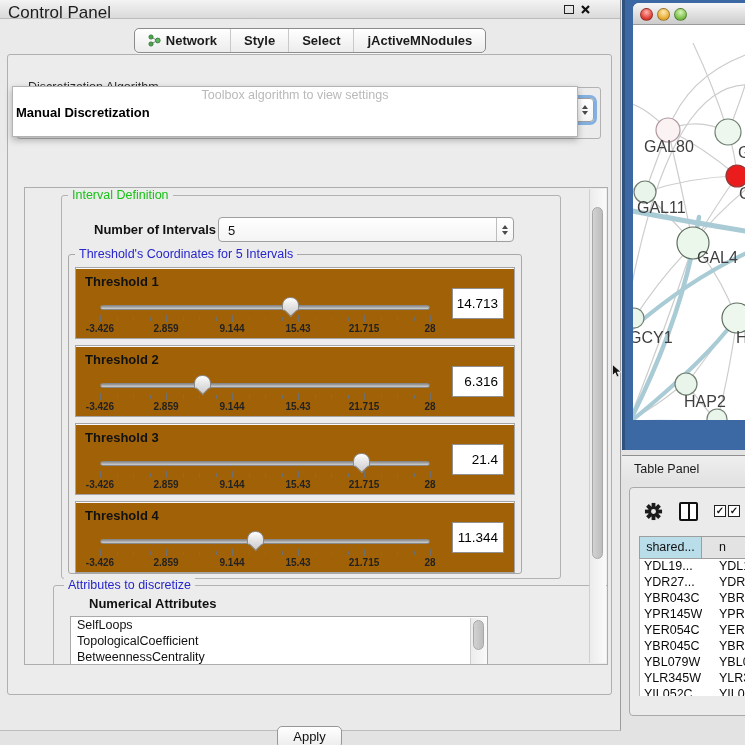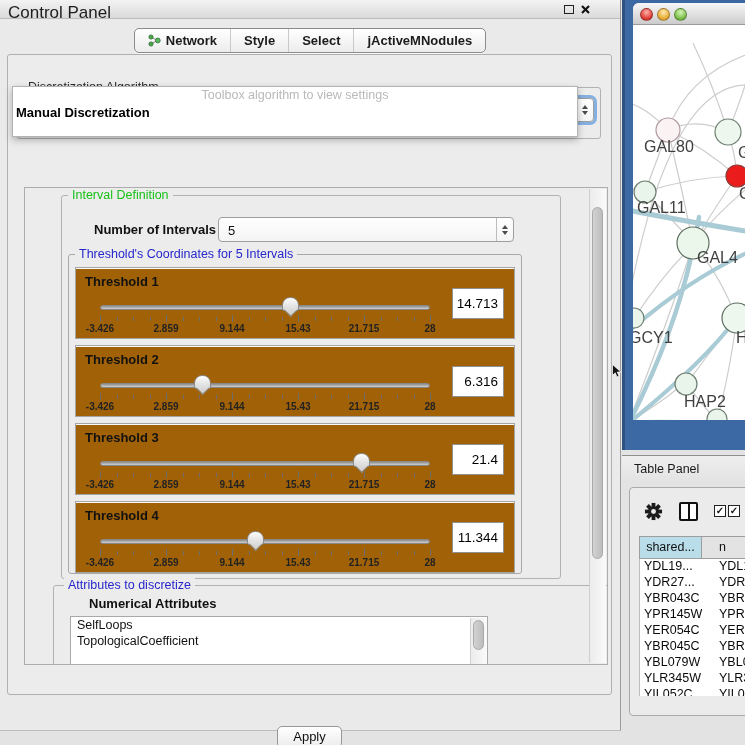--- a/index.html
+++ b/index.html
@@ -362,20 +362,21 @@
           </div>
         </div>
 
         <div class="group" style="left:28px; top:397px; width:592px; height:92px;">
           <span class="legend blue" style="left:10px;">Attributes to discretize</span>
           <span style="position:absolute; left:12px; top:10px; font-size:13px; font-weight:700; color:#111;margin-left:23px;">Numerical Attributes</span>
           <div id="attr-list" style="left:16px; top:30px; width:418px; height:54px;">
             <div id="attr-items">
                 <div class="attr-item">SelfLoops</div>
                 <div class="attr-item">TopologicalCoefficient</div>
+                <div class="attr-item">BetweennessCentrality</div>
               </div>
             <div class="vscroll" style="right:0;">
               <span class="thumb" style="top:2px; height:30px;"></span>
             </div>
           </div>
         </div>
 
         <div class="vscroll" style="right:1px;">
           <span class="thumb" style="top:18px; height:352px;"></span>
         </div>

